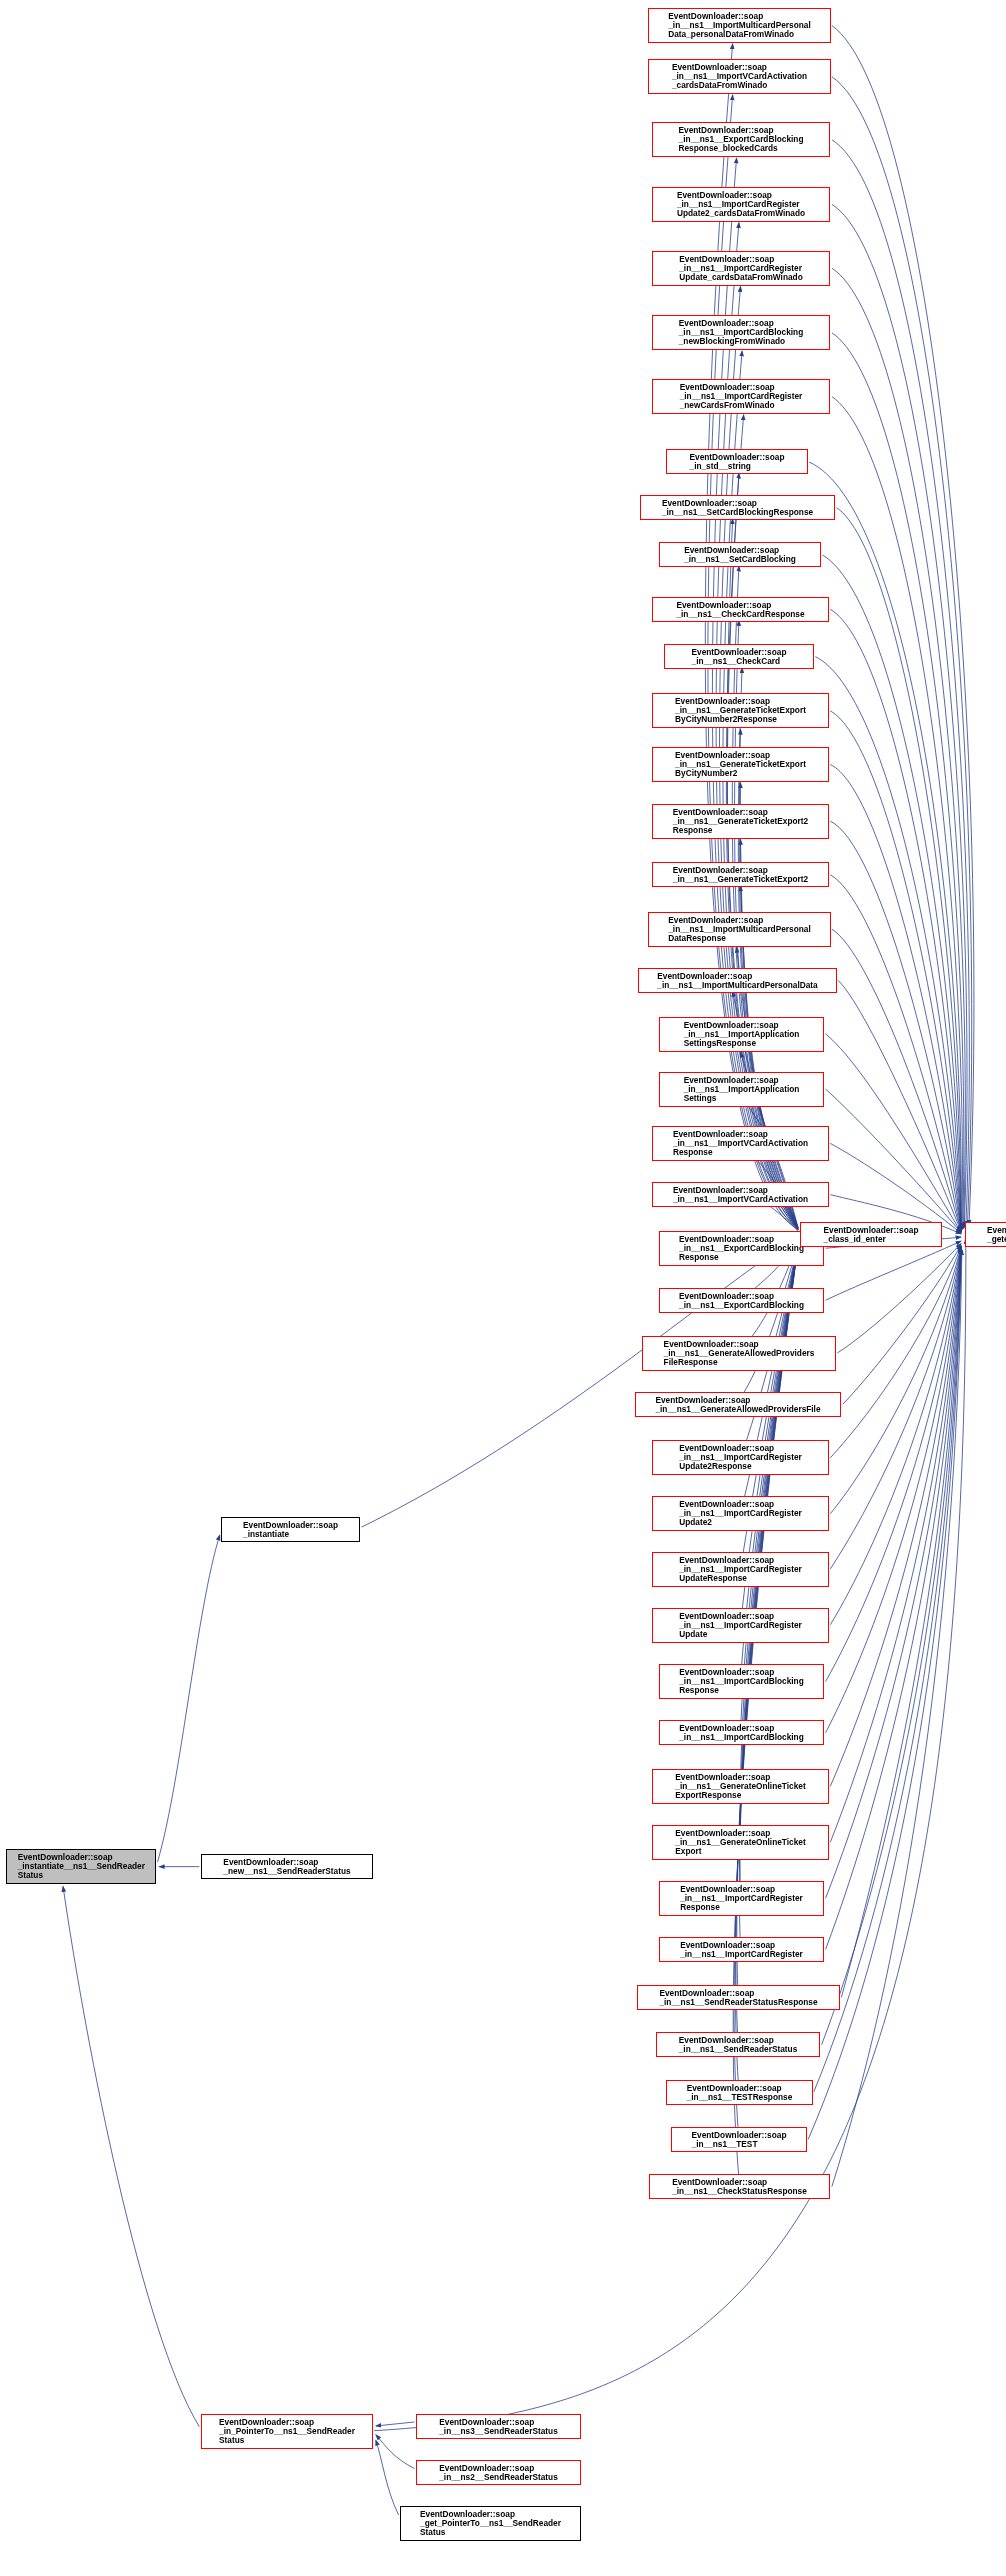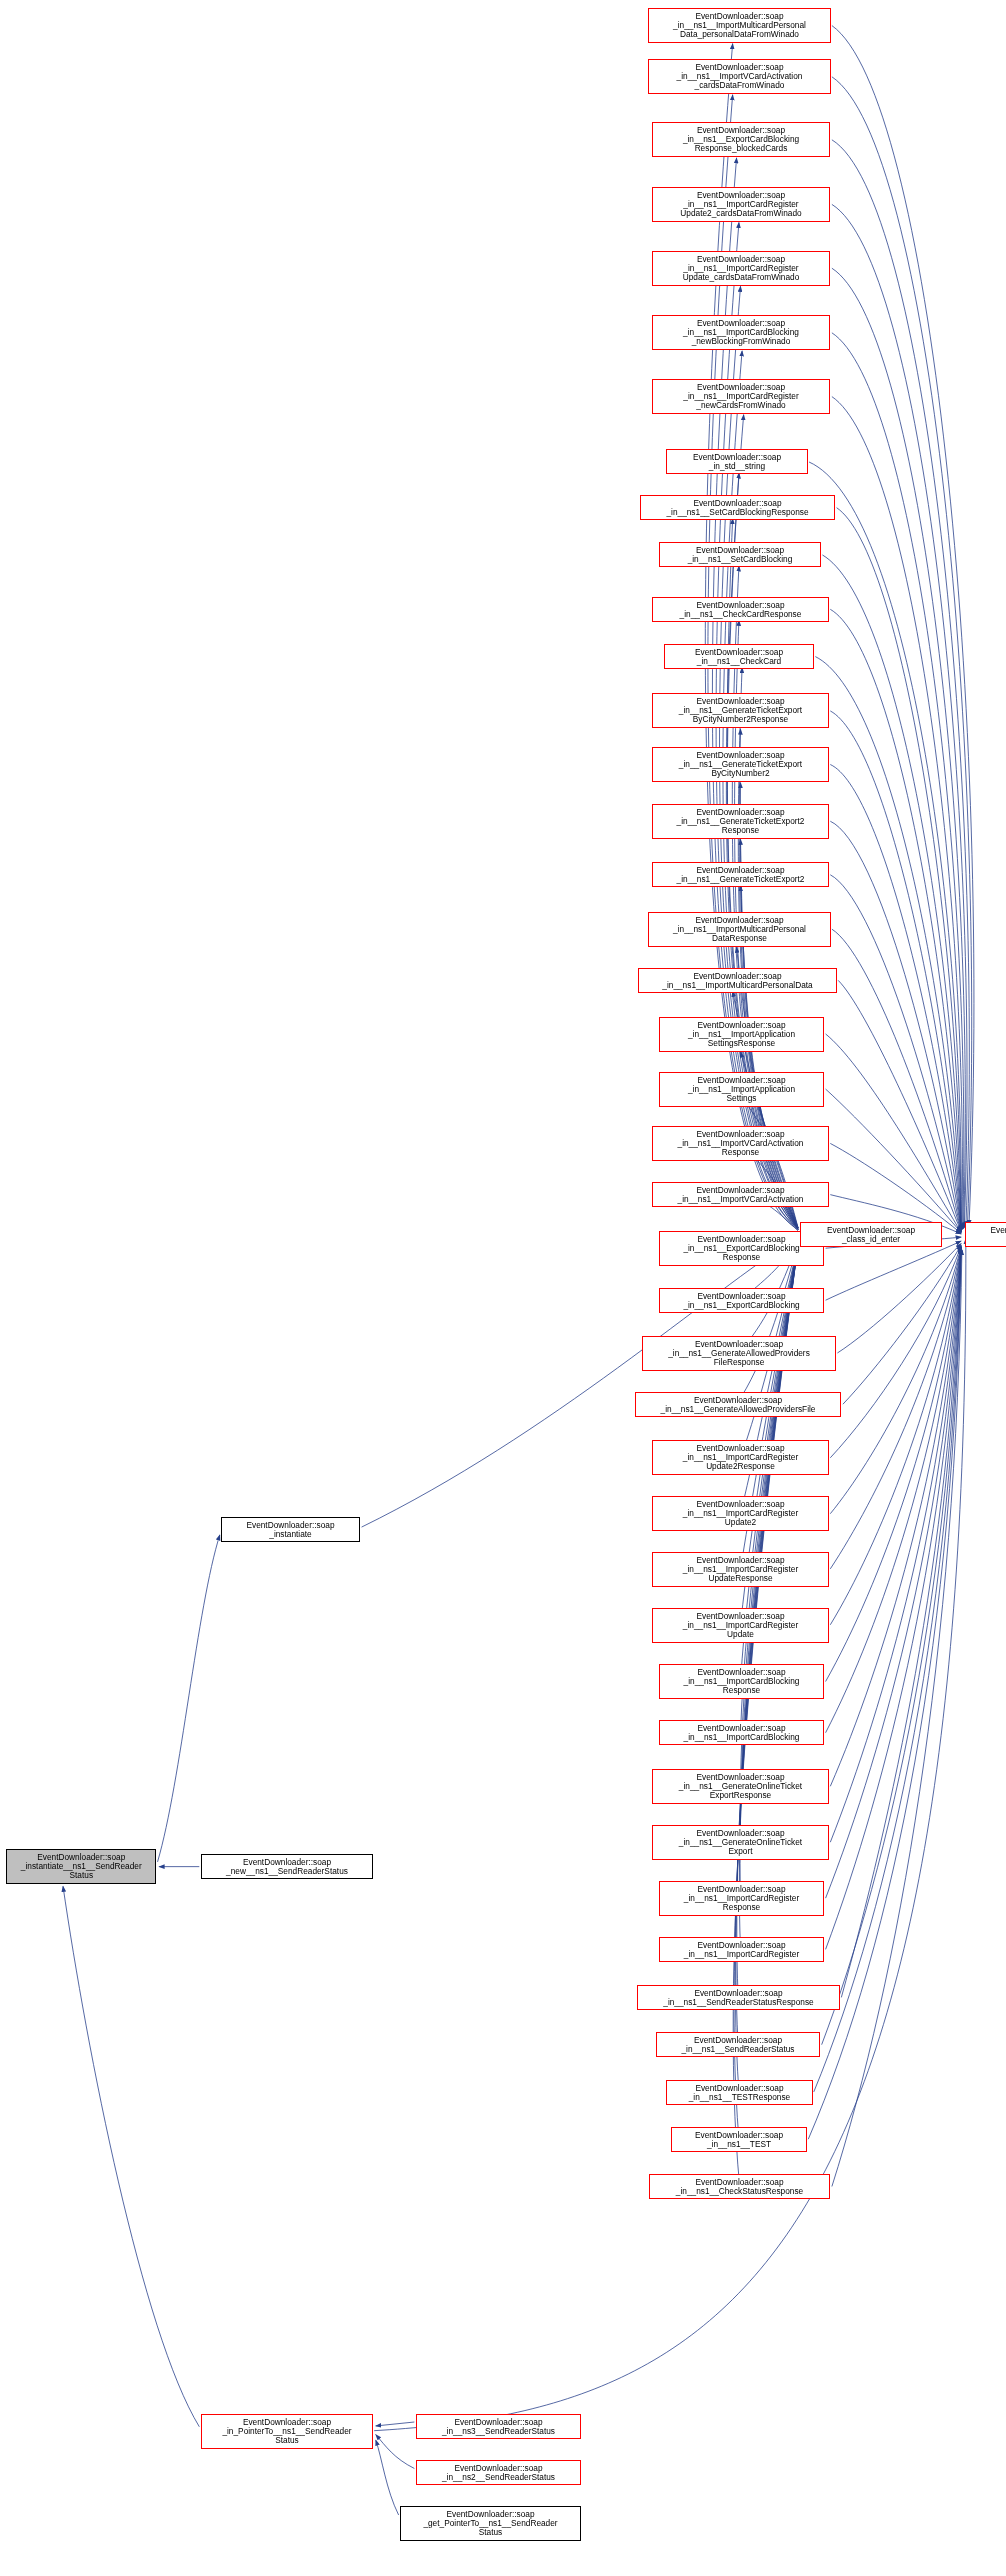--- a/index.html
+++ b/index.html
@@ -27,24 +27,24 @@
     position: absolute;
     box-sizing: border-box;
     border: 0.8px solid #ff0000;
     background: #ffffff;
     color: #000000;
     font-size: 8.3px;
     line-height: 9px;
     display: flex;
     align-items: center;
     justify-content: center;
-    text-align: center;
     padding: 0.8px 1.6px;
     white-space: pre-line;
     overflow: hidden;
+    font-weight: bold;
   }
   .node.black {
     border: 0.8px solid #000000;
   }
   .node.current {
     border: 0.8px solid #000000;
     background: #bfbfbf;
   }
 </style>
 </head>

